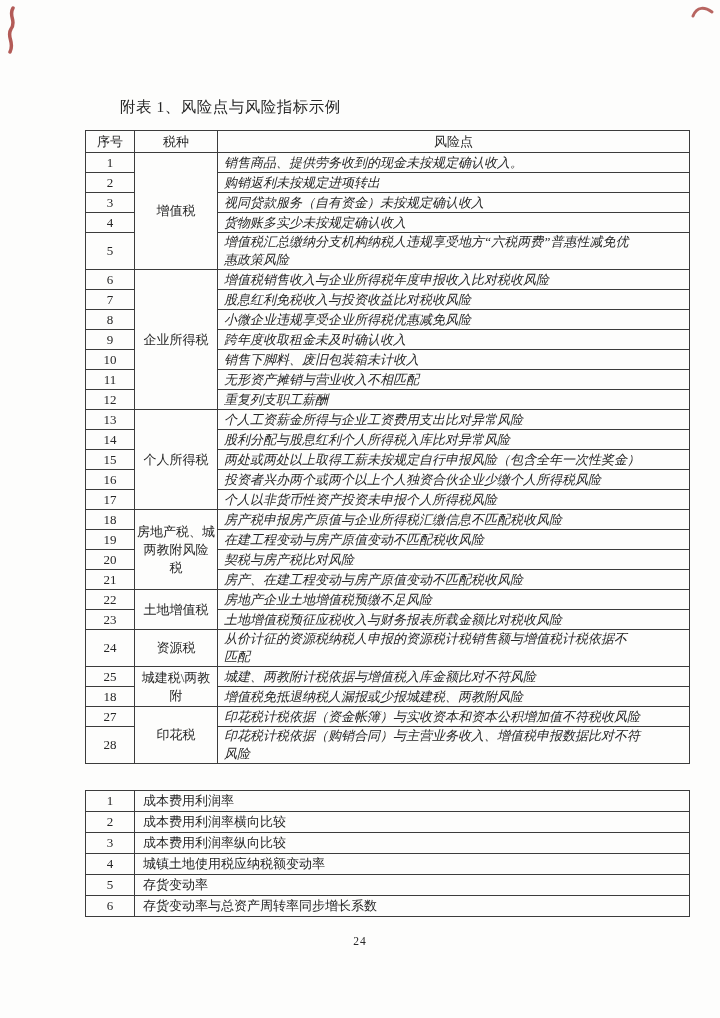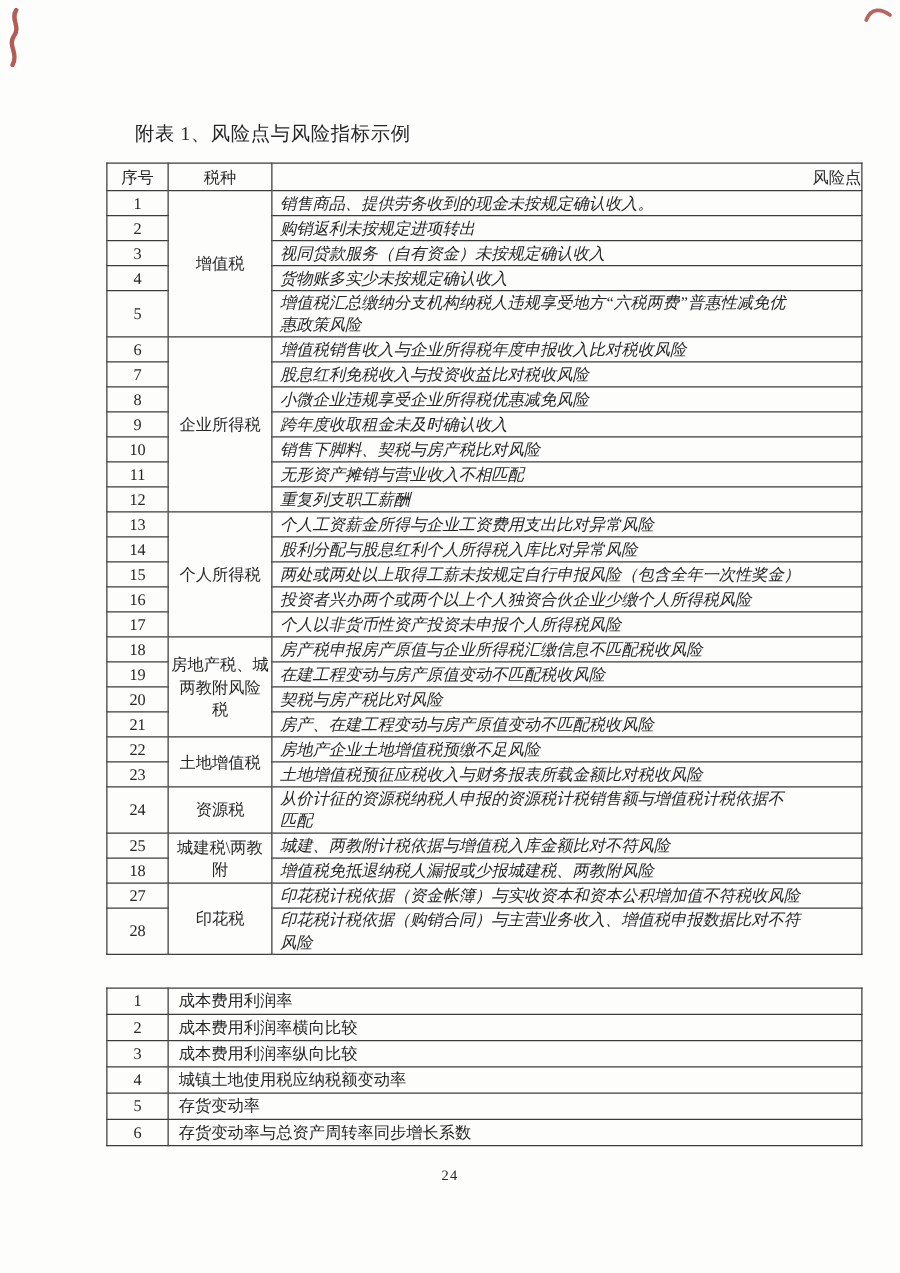--- a/index.html
+++ b/index.html
@@ -1,28 +1,28 @@
 <!DOCTYPE html>
 <html><head>
 <meta charset="utf-8">
 <style>
   html,body{margin:0;padding:0;background:#ffffff;}
   .page{
     position:relative;width:720px;height:1018px;background:#fdfdfc;
     font-family:"Liberation Serif","DejaVu Serif",serif;color:#262626;overflow:hidden;
   }
   .doc-title{position:absolute;font-size:15.5px;font-weight:500;letter-spacing:.5px;white-space:nowrap;}
-  #title1{left:108px;top:97px;}
+  #title1{left:120px;top:97px;}
   #title2{left:85px;top:761px;}
   table{border-collapse:collapse;table-layout:fixed;}
   #table1{position:absolute;left:85px;top:130px;width:605px;border-radius:14px;}
   #table2{position:absolute;left:85px;top:790px;width:605px;}
   td,th{border:1px solid #3c3c3c;font-size:13px;font-weight:normal;
         line-height:18px;padding:0;vertical-align:middle;overflow:visible;}
-  thead th{height:21px;text-align:right;}
+  thead th{height:21px;text-align:center;}
   .c-no{width:48px;text-align:center;}
   .c-tax{width:82px;text-align:center;white-space:pre-line;}
   .c-risk{text-align:left;padding:0 2px 0 6px;white-space:pre-line;font-style:italic;}
   #table1 td{height:19px;}
   #table2 td{height:20px;}
   .c-ind{text-align:left;padding-left:8px;}
   .pageno{position:absolute;left:0;top:935px;width:720px;text-align:center;
           font-size:11.5px;letter-spacing:1px;}
   .inkmark{position:absolute;}
   #ink-tl{left:4px;top:6px;}
@@ -86,21 +86,21 @@
         <tr>
           <td class="c-no">8</td>
           <td class="c-risk">小微企业违规享受企业所得税优惠减免风险</td>
         </tr>
         <tr>
           <td class="c-no">9</td>
           <td class="c-risk">跨年度收取租金未及时确认收入</td>
         </tr>
         <tr>
           <td class="c-no">10</td>
-          <td class="c-risk">销售下脚料、契税与房产税比对风险</td>
+          <td class="c-risk">销售下脚料、废旧包装箱未计收入</td>
         </tr>
         <tr>
           <td class="c-no">11</td>
           <td class="c-risk">无形资产摊销与营业收入不相匹配</td>
         </tr>
         <tr>
           <td class="c-no">12</td>
           <td class="c-risk">重复列支职工薪酬</td>
         </tr>
         <tr>

